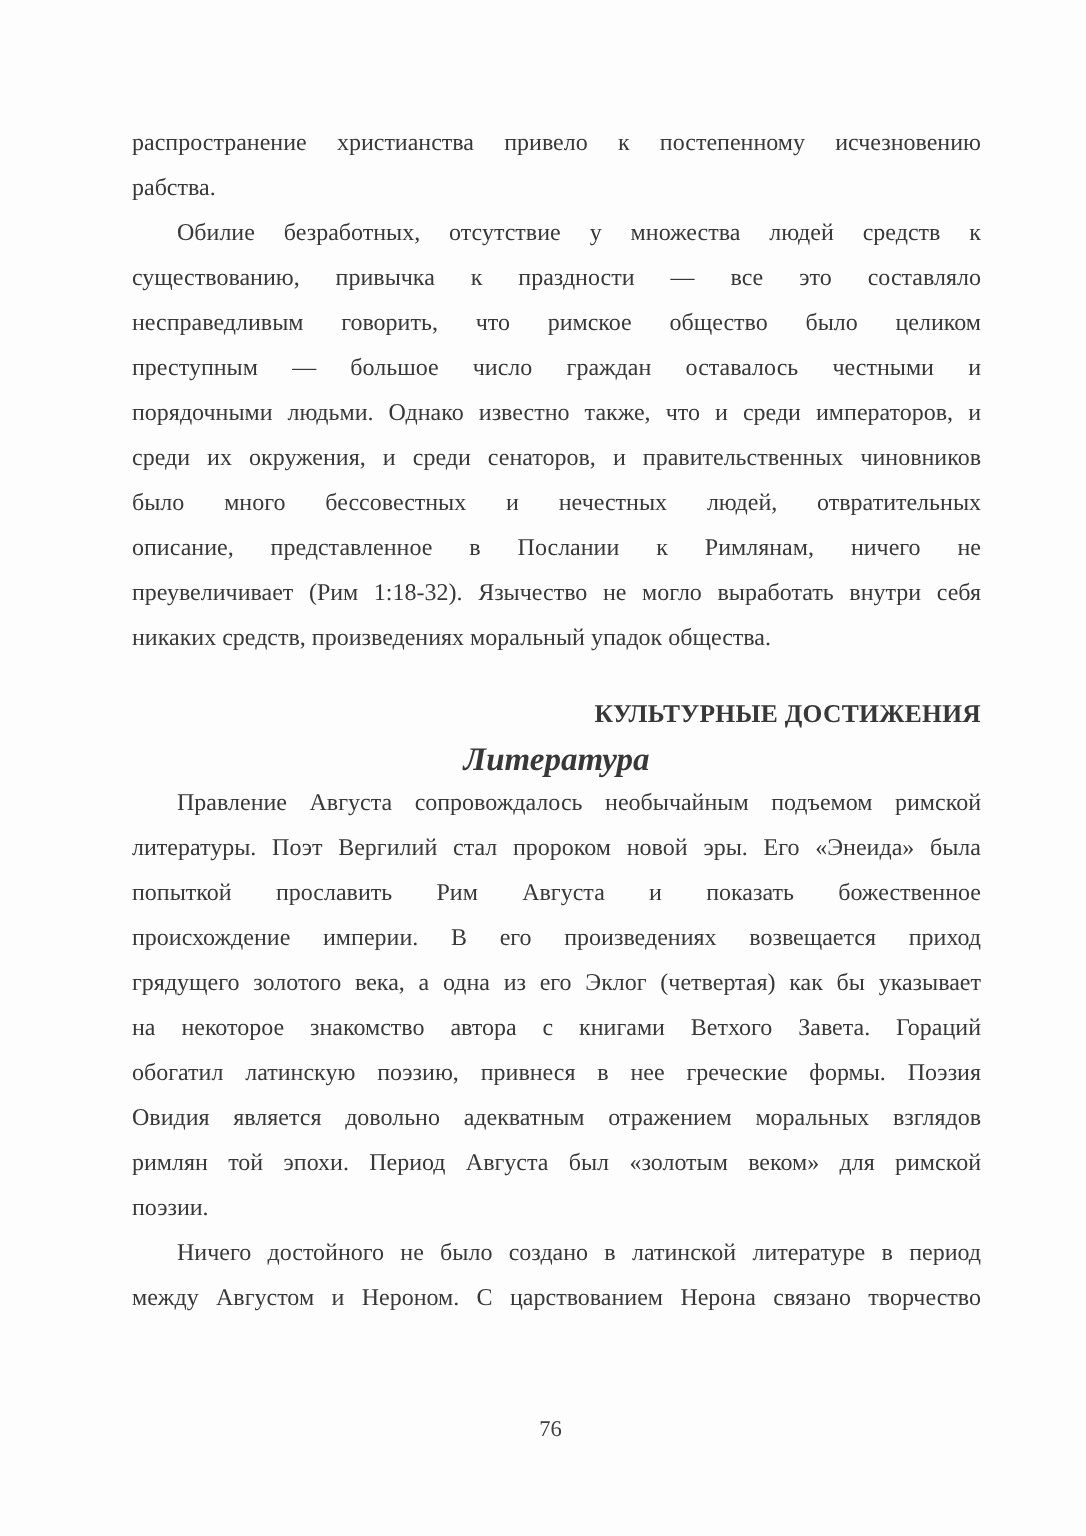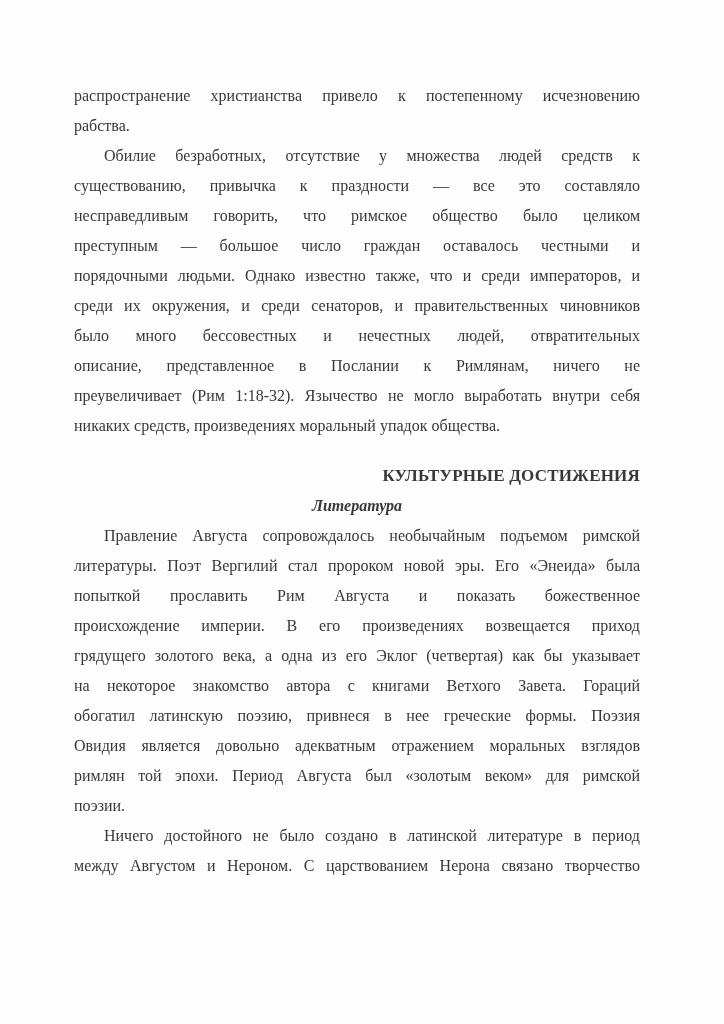--- a/index.html
+++ b/index.html
@@ -11,21 +11,21 @@
     position: relative;
     width: 724px;
     height: 1024px;
     background: #fdfdfd;
     font-family: "Liberation Serif", "DejaVu Serif", serif;
     color: #383838;
     overflow: hidden;
   }
   .content {
     position: absolute;
-    left: 74px;
+    left: 88px;
     top: 81px;
     width: 566px;
   }
   .paragraph { margin: 0; }
   .line {
     font-size: 16px;
     line-height: 30px;
     text-align: justify;
     text-align-last: justify;
   }
@@ -33,21 +33,21 @@
   .line.last { text-align-last: left; }
   .heading {
     margin-top: 20px;
     font-size: 17px;
     line-height: 30px;
     font-weight: bold;
     text-align: right;
     letter-spacing: 0.2px;
   }
   .subheading {
-    font-size: 16px;
+    font-size: 22px;
     line-height: 30px;
     font-weight: bold;
     font-style: italic;
     text-align: center;
   }
   .page-number {
     position: absolute;
     top: 942px;
     left: 84px;
     width: 566px;
@@ -90,13 +90,14 @@
         <div class="line">обогатил латинскую поэзию, привнеся в нее греческие формы. Поэзия</div>
         <div class="line">Овидия является довольно адекватным отражением моральных взглядов</div>
         <div class="line">римлян той эпохи. Период Августа был «золотым веком» для римской</div>
         <div class="line last">поэзии.</div>
       </div>
       <div class="paragraph">
         <div class="line indent">Ничего достойного не было создано в латинской литературе в период</div>
         <div class="line">между Августом и Нероном. С царствованием Нерона связано творчество</div>
       </div>
     </div>
+  <div class="page-number">76</div>
 </div>
 
 </body></html>

